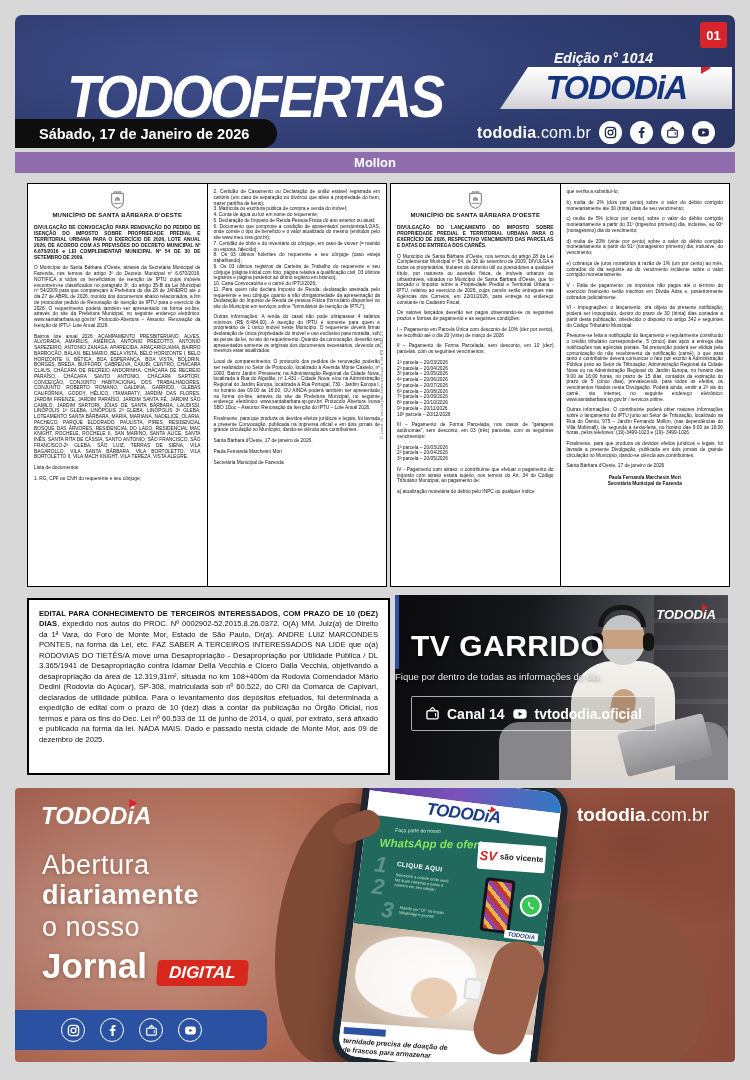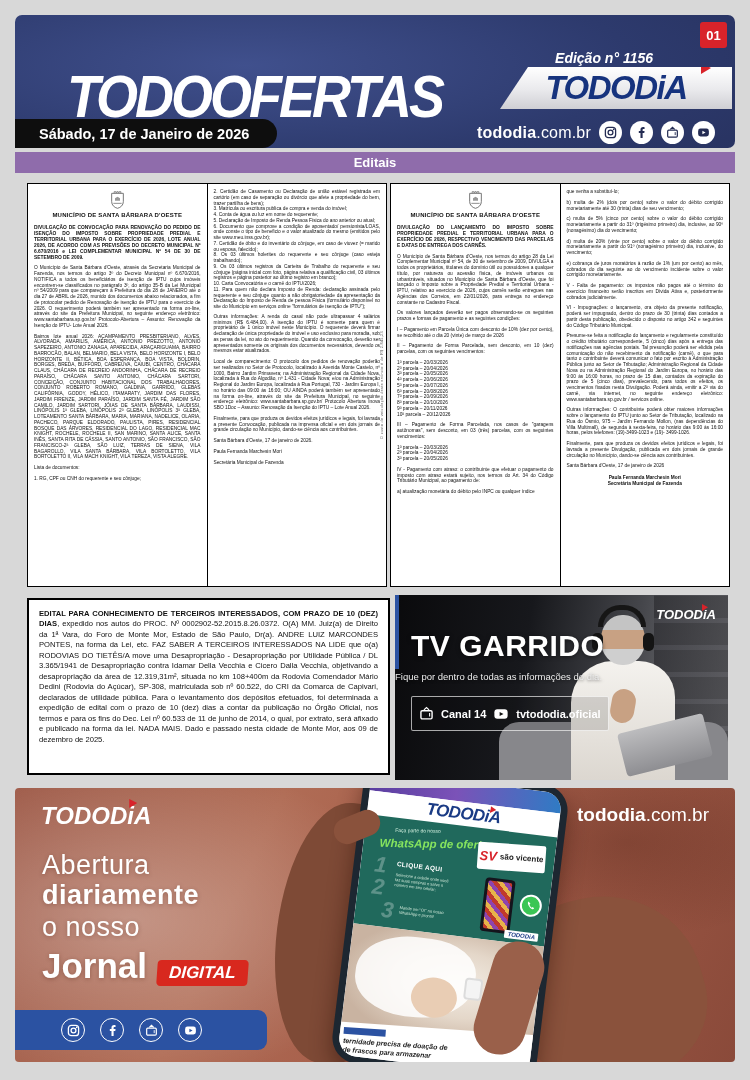--- a/index.html
+++ b/index.html
@@ -71,22 +71,22 @@
     background:linear-gradient(180deg,#f4f2ee,#dcd7d0);border-radius:42px 36px 0 0;}
   .hand-skin{position:absolute;left:216px;top:94px;width:24px;height:34px;background:#c8a183;border-radius:12px;transform:rotate(10deg);}
   .tablet{position:absolute;left:226px;top:128px;width:88px;height:44px;
     background:linear-gradient(180deg,#bcbcbe,#8e8e92);transform:rotate(-14deg);border-radius:4px;}
   .tv-brand{position:absolute;right:12px;top:12px;color:#fff;font-weight:900;font-style:italic;font-size:13px;}
   .tv-brand .flag{top:-3px;right:8px;width:6px;height:7px;}
   .tv-title{position:absolute;left:16px;top:34px;color:#fff;font-weight:900;font-size:30px;letter-spacing:.5px;
     text-shadow:0 1px 4px rgba(0,0,0,.5);}
   .tv-sub{position:absolute;left:0;top:76px;color:#ececec;font-size:9.5px;text-shadow:0 1px 3px rgba(0,0,0,.5);}
   .tv-pill{position:absolute;left:16px;top:101px;height:33px;border:1px solid rgba(255,255,255,.65);
-    border-radius:2px;display:flex;align-items:center;gap:7px;padding:0 7px;color:#fff;
-    font-size:11px;font-weight:600;background:rgba(0,0,0,.12);}
+    border-radius:2px;display:flex;align-items:center;gap:7px;padding:0 13px;color:#fff;
+    font-size:14px;font-weight:600;background:rgba(0,0,0,.12);}
   .pill-icon{display:flex;align-items:center;color:#fff;--icon-bg:#111;}
 
   
   #promo{position:absolute;left:15px;top:788px;width:720px;height:274px;overflow:hidden;border-radius:4px;
     background:
       radial-gradient(55% 85% at 16% 48%, rgba(255,255,255,.30), rgba(255,255,255,0) 70%),
       radial-gradient(40% 50% at 85% 20%, rgba(60,20,10,.25), rgba(0,0,0,0) 70%),
       linear-gradient(115deg,#9e5a48 0%,#b06c55 32%,#a55d49 58%,#8a4a3a 100%);}
   .promo-brand{position:absolute;left:26px;top:14px;color:#fff;font-weight:900;font-style:italic;font-size:24px;z-index:6;}
   .promo-brand .flag{top:-3px;right:14px;width:8px;height:9px;}
@@ -151,21 +151,21 @@
   .scr-head-text{font-size:7px;font-weight:800;color:#1d1d1d;font-style:italic;line-height:1.25;}
 </style>
 </head>
 <body>
 
 <div class="page">
 
   <div class="header">
     <div class="masthead">TODOOFERTAS</div>
     <div class="badge01">01</div>
-    <div class="edition">Edição n° 1156</div>
+    <div class="edition">Edição n° 1014</div>
     <div class="brand-plate">
       <span class="brand-text">TODODiA</span>
       <span class="flag"></span>
     </div>
     <div class="site-row">
       <span class="site-text"><b>tododia</b><span>.com.br</span></span>
       <span class="sicon">
         <svg viewBox="0 0 14 14" width="13" height="13">
             <rect x="1.5" y="1.5" width="11" height="11" rx="3.2" fill="none" stroke="currentColor" stroke-width="1.4"></rect>
             <circle cx="7" cy="7" r="2.6" fill="none" stroke="currentColor" stroke-width="1.4"></circle>
@@ -187,21 +187,21 @@
       <span class="sicon">
         <svg viewBox="0 0 14 14" width="13" height="13">
             <rect x="1.2" y="2.8" width="11.6" height="8.4" rx="2.6" fill="currentColor"></rect>
             <path d="M5.8 5.2l3.4 1.8-3.4 1.8z" fill="var(--icon-bg,#fff)"></path>
           </svg>
       </span>
     </div>
     <div class="date-pill">Sábado, 17 de Janeiro de 2026</div>
   </div>
 
-  <div class="editais-bar">Editais</div>
+  <div class="editais-bar">Mollon</div>
 
   <div class="adbox" id="box1">
     <div class="adcol">
       <svg class="crest" viewBox="0 0 20 24" width="17" height="20">
           <path d="M3 4h14v10c0 4-3 7-7 8-4-1-7-4-7-8z" fill="none" stroke="#777" stroke-width="1.2"></path>
           <path d="M6 4V2h2v1h1.2V2h1.6v1H12V2h2v2" fill="none" stroke="#777" stroke-width="1"></path>
           <path d="M7 13v-3l3-2 3 2v3z" fill="#999"></path>
           <path d="M5 16h10" stroke="#777" stroke-width="1"></path>
         </svg>
       <div class="org">MUNICÍPIO DE SANTA BÁRBARA D'OESTE</div>

